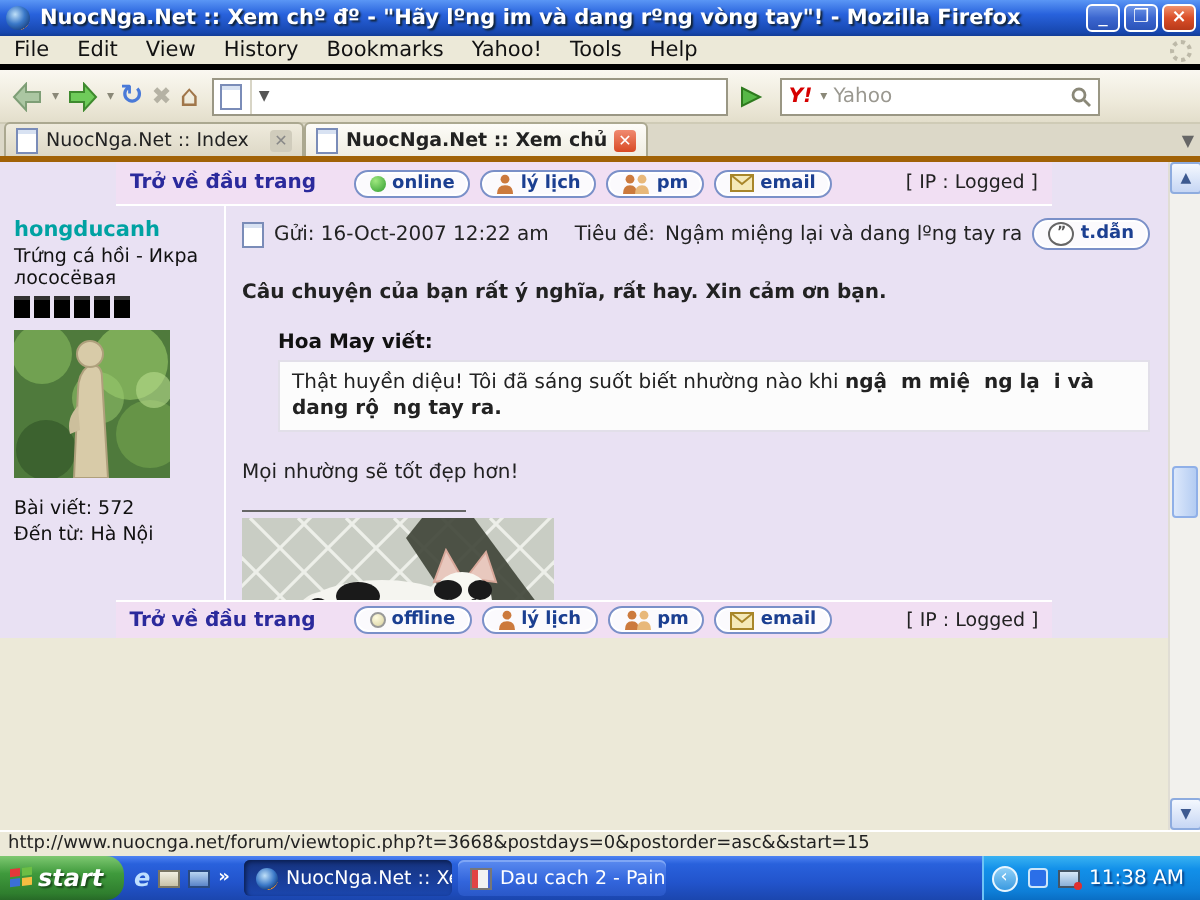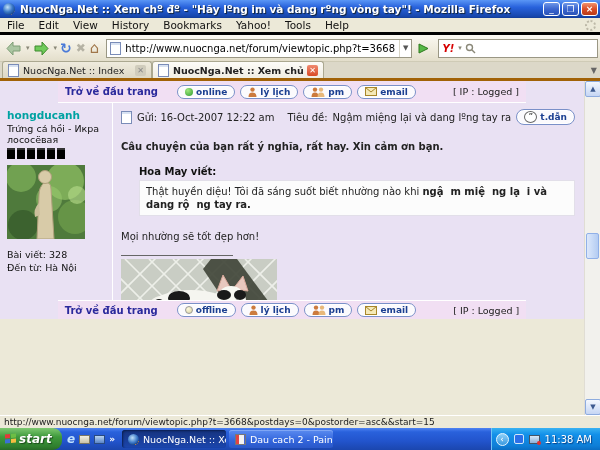--- a/index.html
+++ b/index.html
@@ -187,31 +187,31 @@
     <svg class="micon" width="17" height="15" viewBox="0 0 17 15">
         <path d="M9 1 L15 7.5 L9 14 L9 10 L2 10 L2 5 L9 5 Z" fill="#6FCB5A" stroke="#3E8A2E" stroke-width="1"></path>
       </svg>
   </span>
     <span class="caret">▾</span>
   <span class="navbtn navglyph" style="color:#4A7AD8;font-weight:bold;">↻</span>
   <span class="navbtn navglyph" style="color:#B5B2A4;font-weight:bold;font-size:12px;">✖</span>
   <span class="navbtn navglyph" style="color:#A0764A;font-size:15px;">⌂</span>
   <span class="urlbar">
     <span class="pageico"></span>
-    <span class="urltext">http://www.nuocnga.net/forum/viewtopic.php?t=3668</span>
     <span class="urlcaret">▼</span>
   </span>
   <span class="gobtn">
     <svg class="micon" width="13" height="13" viewBox="0 0 13 13">
         <path d="M2 2 L11 6.5 L2 11 Z" fill="#57B847" stroke="#2E7A1E"></path>
       </svg>
   </span>
   <span class="searchbox">
     <span class="ylogo">Y!</span>
     <span class="caret">▾</span>
+    <span class="searchtext">Yahoo</span>
     <svg class="micon" width="11" height="11" viewBox="0 0 11 11">
         <circle cx="4.5" cy="4.5" r="3" fill="none" stroke="#8A8878" stroke-width="1.4"></circle>
         <line x1="7" y1="7" x2="10" y2="10" stroke="#8A8878" stroke-width="1.4"></line>
       </svg>
   </span>
 </div>
 
 <div class="tabstrip">
   <span class="tab">
     <span class="pageico"></span>
@@ -279,21 +279,21 @@
         <circle cx="58" cy="16" r="19" fill="#8CBE62" opacity="0.75"></circle>
         <circle cx="68" cy="52" r="17" fill="#6B9B4A" opacity="0.8"></circle>
         <circle cx="16" cy="60" r="15" fill="#3A5F2E" opacity="0.9"></circle>
         <circle cx="42" cy="34" r="13" fill="#9CCB70" opacity="0.5"></circle>
         <circle cx="70" cy="30" r="9" fill="#B8DC8C" opacity="0.6"></circle>
         <path d="M30 74 L32 30 Q32 22 37 18 Q44 16 44 24 L47 74 Z" fill="#D8CBA8" stroke="#AFA07C" stroke-width="1"></path>
         <circle cx="38" cy="12" r="6.5" fill="#D8CBA8" stroke="#AFA07C" stroke-width="1"></circle>
         <path d="M32 38 Q26 44 28 52 L33 50 Z" fill="#CCBF9C"></path>
       </svg>
       <div class="uinfo">
-        <div>Bài viết: 328</div>
+        <div>Bài viết: 572</div>
         <div>Đến từ: Hà Nội</div>
       </div>
     </div>
 
     <div class="content">
       <div class="postheader">
         <span class="pageico"></span>
         <span>Gửi: 16-Oct-2007 12:22 am</span>
         <span class="subjlabel">Tiêu đề:</span>
         <span>Ngậm miệng lại và dang lºng tay ra</span>

